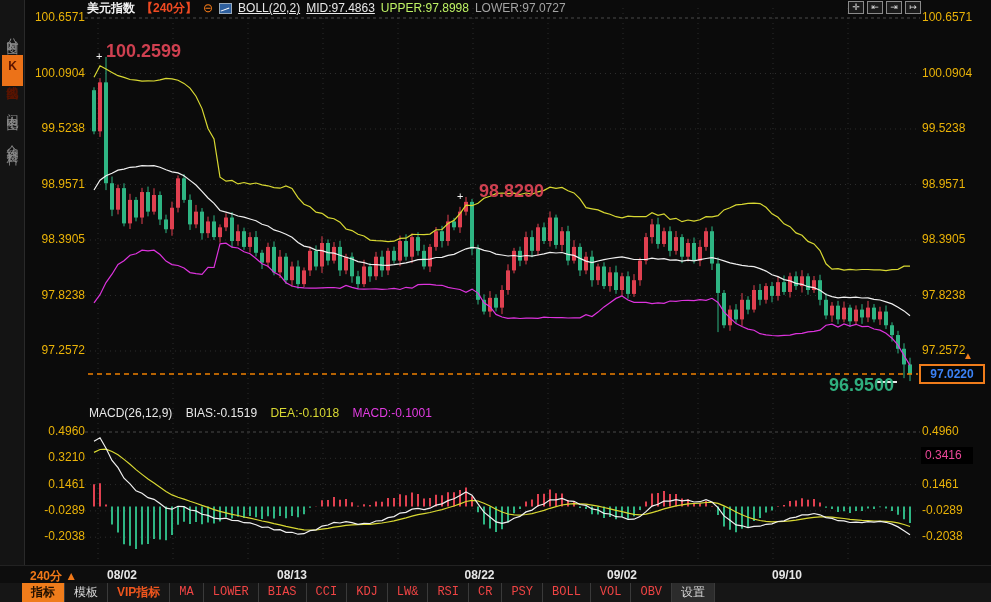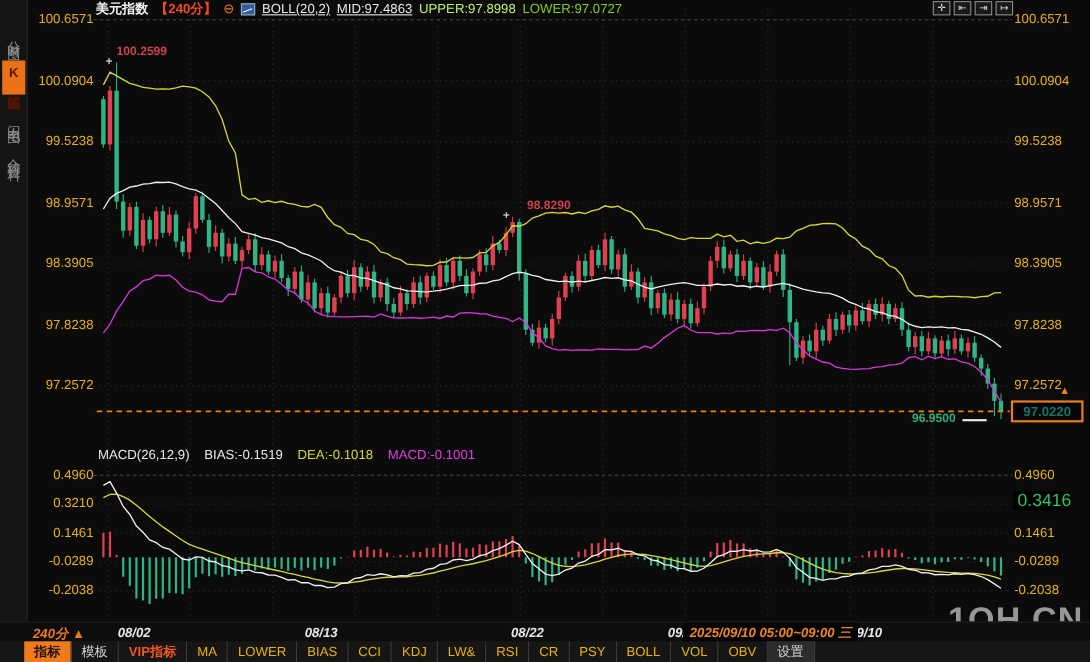--- a/index.html
+++ b/index.html
@@ -29,74 +29,74 @@
   .topbar .seg { margin-right:6px; }
   .t-title { color:#f2f2f2; font-weight:bold; }
   .t-period { color:#f04a22; font-weight:bold;text-align:right; }
   .t-minus { color:#f07818; font-size:12px; }
   .t-charticon { display:inline-block; width:13px; height:11px; background:#2e5f9e; border:1px solid #9ab;
     position:relative; }
   .t-charticon::after { content:""; position:absolute; left:1px; top:5px; width:9px; height:3px;
     border-top:1px solid #fff; transform:rotate(-20deg); }
   .t-white { color:#e8e8e8;text-decoration:underline; }
   .t-upper { color:#bef264; }
-  .t-lower { color:#84cc16; }
+  .t-lower { color:#a3a3a3; }
   .tool-icons { position:absolute; right:70px; top:1px; display:flex; gap:3px; }
   .tool-icon {
     width:16px; height:13px; border:1px solid #8a8a8a; background:#1a1a1a; color:#dcdcdc;
     font-size:9px; line-height:11px; text-align:center; cursor:pointer;
   }
   
   .axis-label { position:absolute; font-size:12px; color:#eab308; }
   .axis-left  { text-align:right; width:58px; }
   .axis-right { text-align:left; }
   
   .macd-header {
     position:absolute; left:64px; top:406px; font-size:12px; white-space:nowrap; z-index:4;
   }
   .macd-header .seg { margin-right:10px; }
   .mh-title,.mh-diff { color:#e8e8e8; }
   .mh-dea { color:#d8d832; }
   .mh-macd { color:#e23ce2; }
   
-  .ann { position:absolute; font-size:11px; font-weight:bold; z-index:4; white-space:nowrap; }
+  .ann { position:absolute; font-size:18px; font-weight:bold; z-index:4; white-space:nowrap; }
   .ann-red { color:#cf4050; }
   .ann-green { color:#2fae7e; font-weight:bold; }
   .cross-marker { position:absolute; color:#f5f5f5; font-size:11px; z-index:4; }
   .low-marker { position:absolute; width:22px; height:2px; background:#e8e8e8; z-index:4; }
   .price-tag {
     position:absolute; left:894px; top:364px; width:66px; height:20px; z-index:6;
-    border:2px solid #ef7c1b; background:#060606; color:#0f766e; font-size:12px; font-weight:bold;
+    border:2px solid #ef7c1b; background:#060606; color:#3b82f6; font-size:12px; font-weight:bold;
     text-align:center; line-height:17px;
   }
   .price-tag-arrow { position:absolute; left:938px; top:350px; color:#ef7c1b; font-size:10px; z-index:6; }
   .macd-readout {
     position:absolute; left:896px; top:447px; width:52px; height:17px; z-index:6;
-    background:#000; color:#22c55e; font-size:16px; line-height:17px; padding-left:4px;
+    background:#000; color:#ec4899; font-size:12px; line-height:17px; padding-left:4px;
   }
   
   .xaxis-row {
     position:absolute; left:0; top:565px; width:991px; height:18px; background:#0d0d0d;
-    border-top:1px solid #222; z-index:3;font-style:italic;
+    border-top:1px solid #222; z-index:3;
   }
   .xaxis-period { position:absolute; left:30px; top:2px; color:#f07818; font-size:12px; font-weight:bold; }
   .xaxis-tick { position:absolute; top:2px; color:#e6e6e6; font-size:12px; font-weight:bold; transform:translateX(-50%); }
   .xaxis-tooltip {
     position:absolute; left:621px; top:0px; height:18px; padding:0 6px; background:#050505; z-index:5;
     color:#f08818; font-size:12px; font-weight:bold; line-height:18px; white-space:nowrap;
   }
   .tabbar {
     position:absolute; left:0; top:583px; width:991px; height:19px; background:#161616;
     display:flex; align-items:stretch; padding-left:22px; z-index:3;
   }
   .tab {
     padding:0 9px; font-size:12px; line-height:19px; color:#d6d6d6; border-right:1px solid #3a3a3a;
     cursor:pointer; white-space:nowrap;
   }
-  .tab-ind { font-family:Liberation Sans, sans-serif; color:#eab308; }
+  .tab-ind { font-family:Liberation Mono, monospace; color:#ef4444; }
   .tab-active { background:#ef7c1b; color:#221000; font-weight:bold; }
   .tab-vip { color:#f0561e; font-weight:bold; }
   .tab-settings { background:#2c2c2c; }
   .watermark {
     position:absolute; right:6px; bottom:20px; font-size:31px; font-weight:bold; color:#979797;
     z-index:2; letter-spacing:1px; font-family:"Liberation Sans", sans-serif;
   }
 </style>
 </head>
 <body>
@@ -630,21 +630,20 @@
     <span class="low-marker" style="left:850px;top:381px;"></span>
     <span class="ann ann-green" style="left:804px;top:375px;">96.9500</span>
     <span class="price-tag-arrow">▲</span>
     <span class="price-tag">97.0220</span>
     <span class="macd-readout">0.3416</span>
   </div>
 
   <div class="xaxis-row">
     <span class="xaxis-period">240分 ▲</span>
     <span id="xTicks"><span class="xaxis-tick" style="left: 122px;">08/02</span><span class="xaxis-tick" style="left: 292px;">08/13</span><span class="xaxis-tick" style="left: 467px; padding-left: 25px;">08/22</span><span class="xaxis-tick" style="left: 622px;">09/02</span><span class="xaxis-tick" style="left: 787px;">09/10</span></span>
-    <span class="xaxis-tooltip">2025/09/10 05:00~09:00 三</span>
   </div>
 
   <div class="tabbar" id="tabbar">
       <div class="tab tab-active">指标</div>
       <div class="tab">模板</div>
       <div class="tab tab-vip">VIP指标</div>
       <div class="tab tab-ind">MA</div>
       <div class="tab tab-ind">LOWER</div>
       <div class="tab tab-ind">BIAS</div>
       <div class="tab tab-ind">CCI</div>
@@ -652,14 +651,13 @@
       <div class="tab tab-ind">LW&amp;</div>
       <div class="tab tab-ind">RSI</div>
       <div class="tab tab-ind">CR</div>
       <div class="tab tab-ind">PSY</div>
       <div class="tab tab-ind">BOLL</div>
       <div class="tab tab-ind">VOL</div>
       <div class="tab tab-ind">OBV</div>
       <div class="tab tab-settings">设置</div>
     </div>
 
-  <div class="watermark">1QH.CN</div>
 </div>
 
 </body></html>

